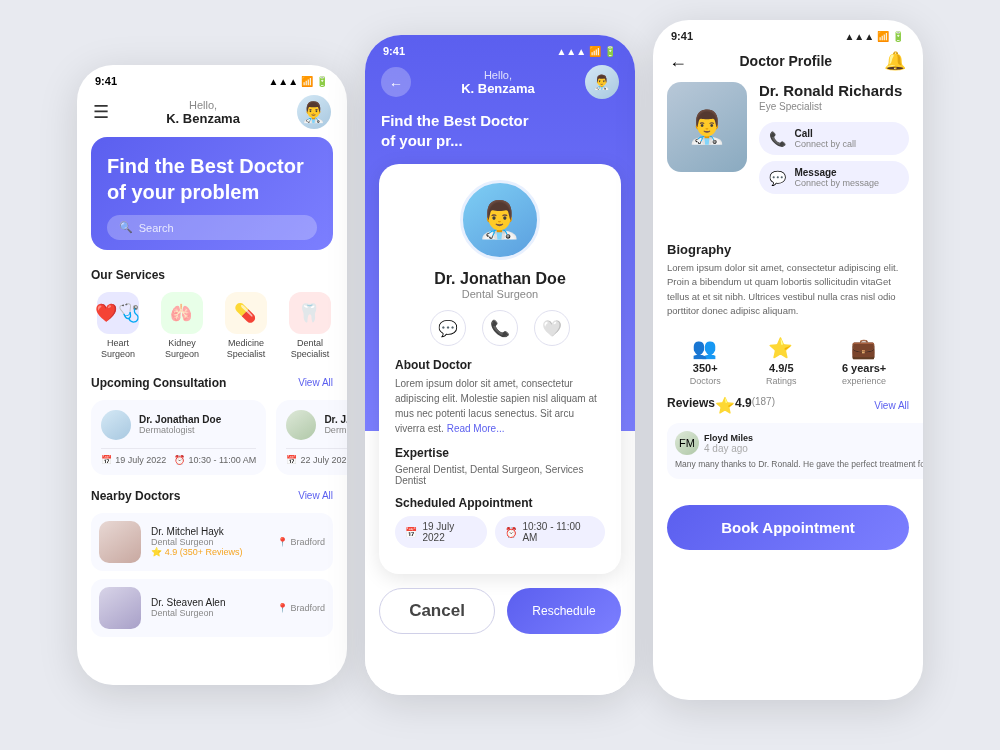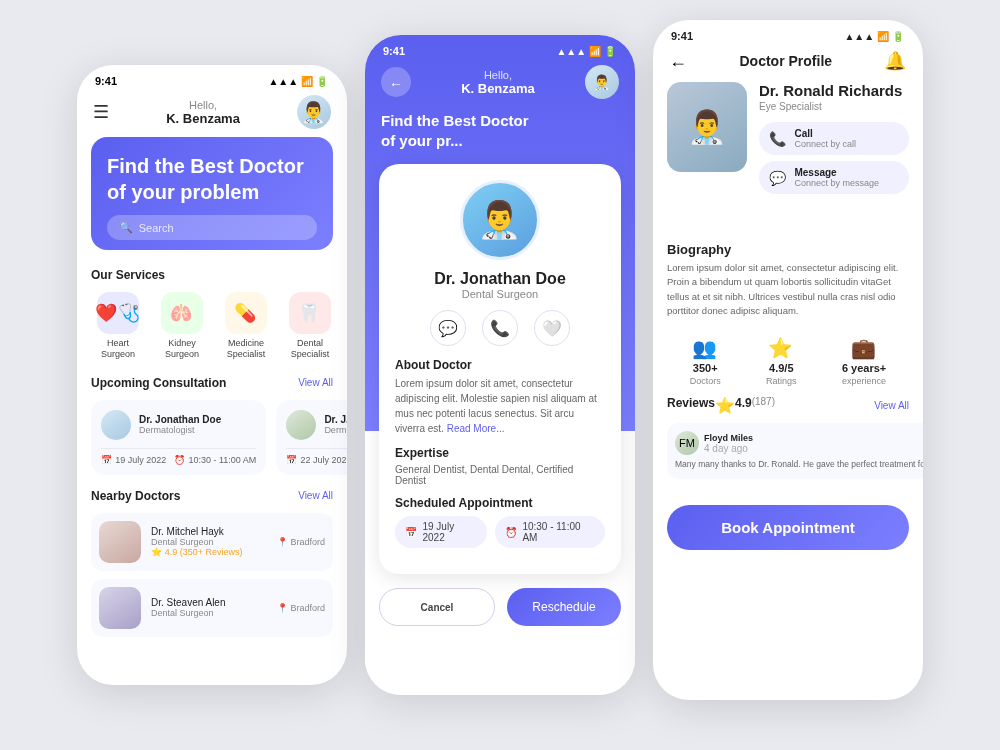--- a/index.html
+++ b/index.html
@@ -189,21 +189,21 @@
       background: #f0f0ff; border-radius: 20px;
       padding: 5px 10px; font-size: 10px; color: #444;
     }
 
     .p2-actions {
       display: flex; gap: 12px; padding: 14px 14px 0;
     }
     .btn-cancel {
       flex: 1; padding: 12px; border-radius: 30px;
       border: 1.5px solid #d0d0e8; background: #fff;
-      font-size: 10px; font-weight: 700; color: #444; cursor: pointer;
+      font-size: 17px; font-weight: 700; color: #444; cursor: pointer;
     }
     .btn-reschedule {
       flex: 1; padding: 12px; border-radius: 30px;
       background: linear-gradient(135deg, #5b5fef, #7c7fff);
       border: none; font-size: 12px; font-weight: 400; color: #fff; cursor: pointer;
     }
 
     
     .p3-status-bar { color: #222; }
     .p3-header {
@@ -452,21 +452,21 @@
       </div>
       <div class="doc-section">
         <div class="doc-section-title">About Doctor</div>
         <div class="doc-section-text">
           <span>Lorem ipsum dolor sit amet, consectetur adipiscing elit. Molestie sapien nisl aliquam at mus nec potenti lacus senectus. Sit arcu viverra est.</span>
           <span class="read-more">Read More...</span>
         </div>
       </div>
       <div class="doc-section">
         <div class="doc-section-title">Expertise</div>
-        <div class="expertise-text">General Dentist, Dental Dental, Certified Dentist</div>
+        <div class="expertise-text">General Dentist, Dental Surgeon, Services Dentist</div>
       </div>
       <div class="doc-section">
         <div class="doc-section-title">Scheduled Appointment</div>
         <div class="sched-row">
           <div class="sched-badge">
             <span>📅</span>
             <span>19 July 2022</span>
           </div>
           <div class="sched-badge">
             <span>⏰</span>

